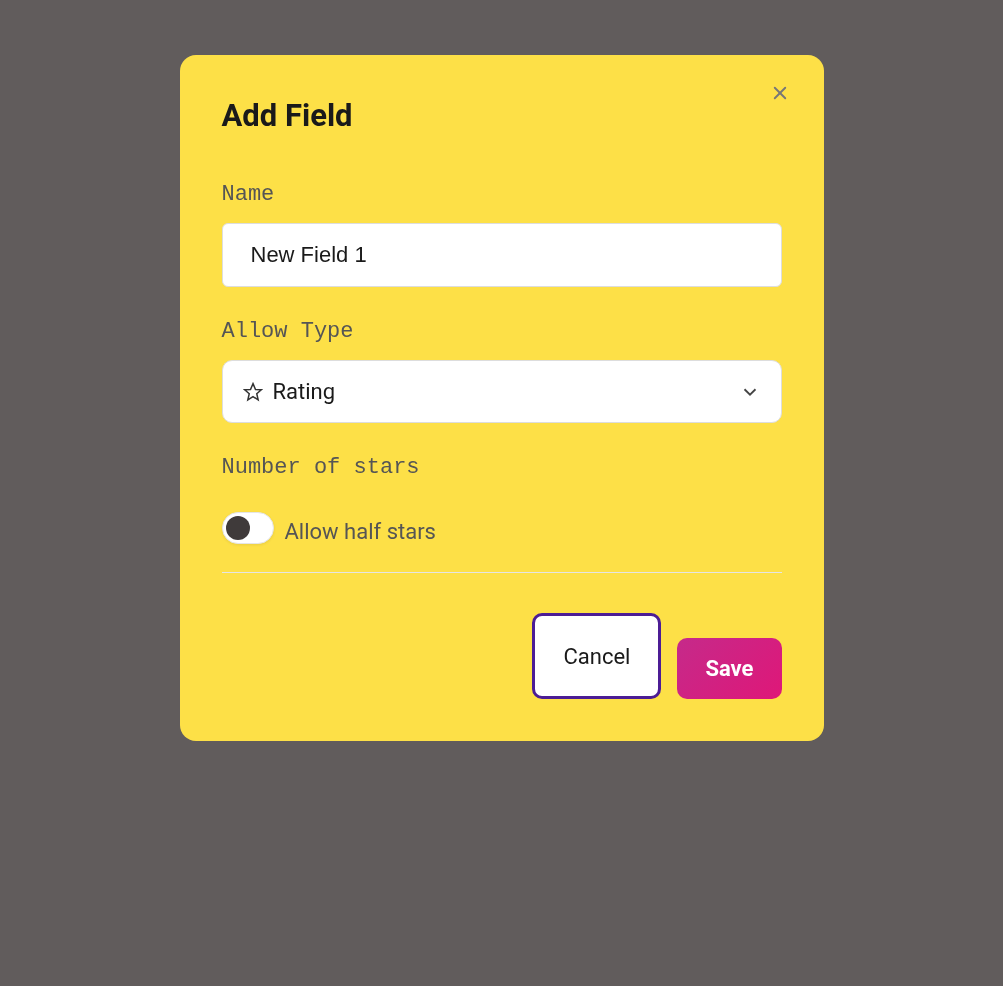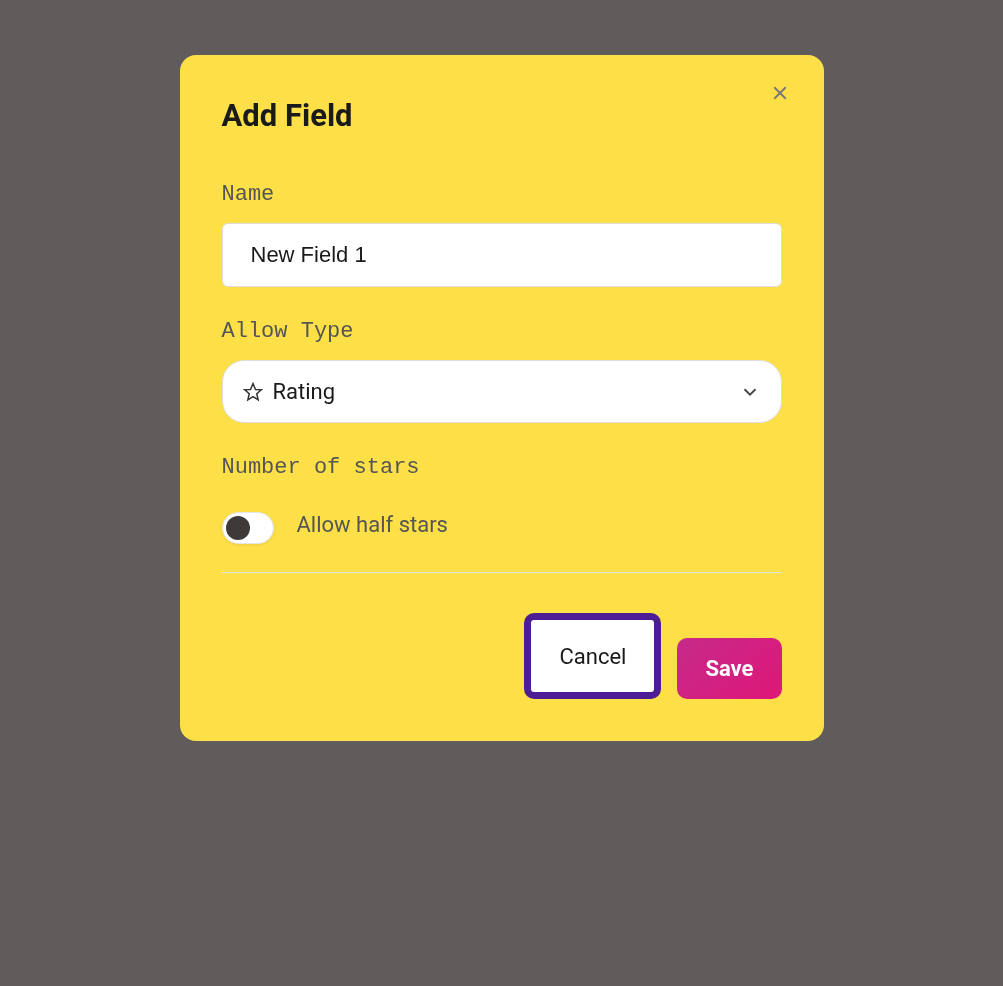--- a/index.html
+++ b/index.html
@@ -73,21 +73,21 @@
       border: 1px solid #ddd;
       border-radius: 6px;
       outline: none;
     }
     
     .select-wrap {
       position: relative;
       width: 100%;
       background-color: #fff;
       border: 1px solid #ddd;
-      border-radius: 22px;
+      border-radius: 10px;
       padding: 18px 20px;
       display: flex;
       align-items: center;
       cursor: pointer;
       font-size: 22px;
       color: #1a1a1a;
     }
     
     .select-icon {
       margin-right: 10px;
@@ -127,22 +127,22 @@
     .chevron svg {
       width: 22px;
       height: 22px;
       stroke: #444;
       stroke-width: 2;
       fill: none;
     }
     
     .toggle-row {
       display: flex;
-      align-items: flex-start;
-      gap: 23px;
+      align-items: flex-end;
+      gap: 11px;
       margin-bottom: 28px;
     }
     
     .toggle {
       width: 52px;
       height: 32px;
       border-radius: 16px;
       background-color: #fff;
       border: 1px solid #e5e5e5;
       position: relative;
@@ -183,21 +183,21 @@
       font-size: 22px;
       border-radius: 10px;
       cursor: pointer;
       border: none;
       font-family: inherit;
     }
     
     .btn-cancel {
       background-color: #fff;
       color: #1a1a1a;
-      border: 7px solid #4c1d95;
+      border: 3px solid #4c1d95;
     }
     
     .btn-save {
       background: linear-gradient(135deg, #c52a8a 0%, #df1778 100%);
       color: #fff;
       font-weight: 700;
       margin-top: 25px;
     }
   </style>
 </head>

